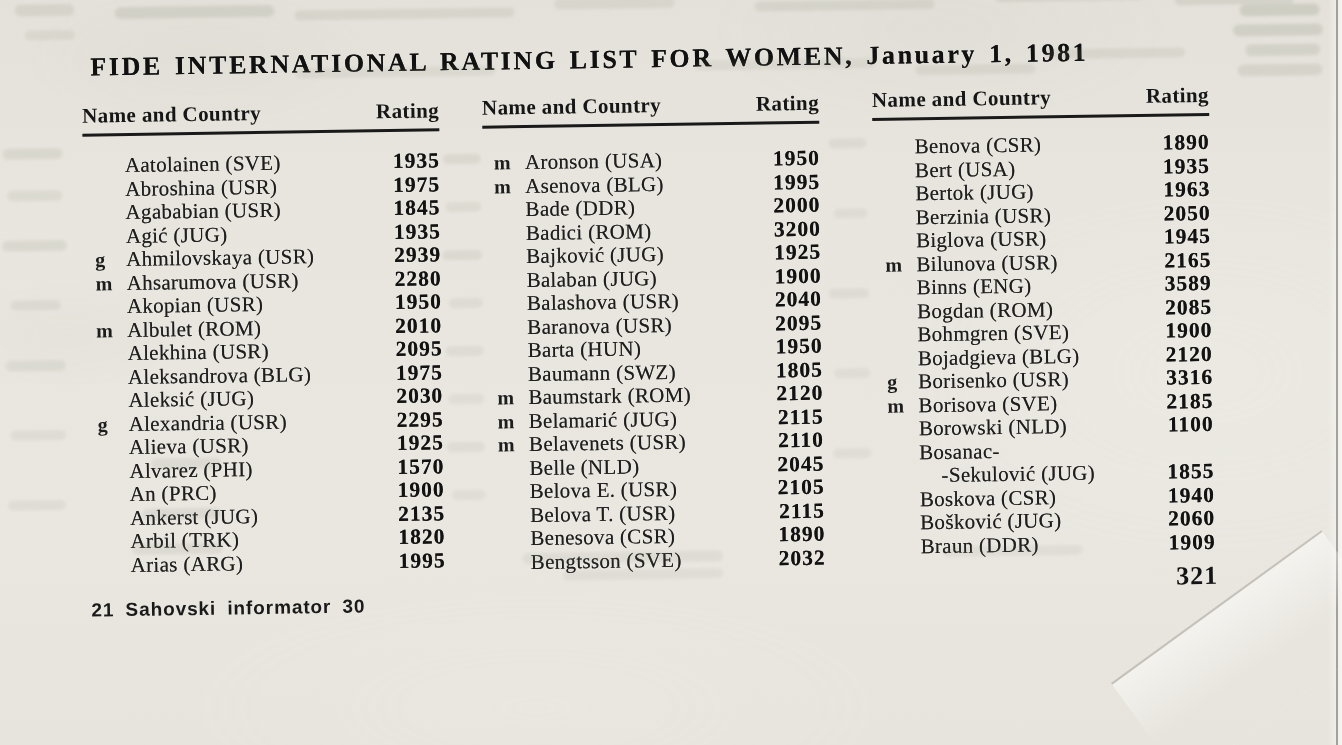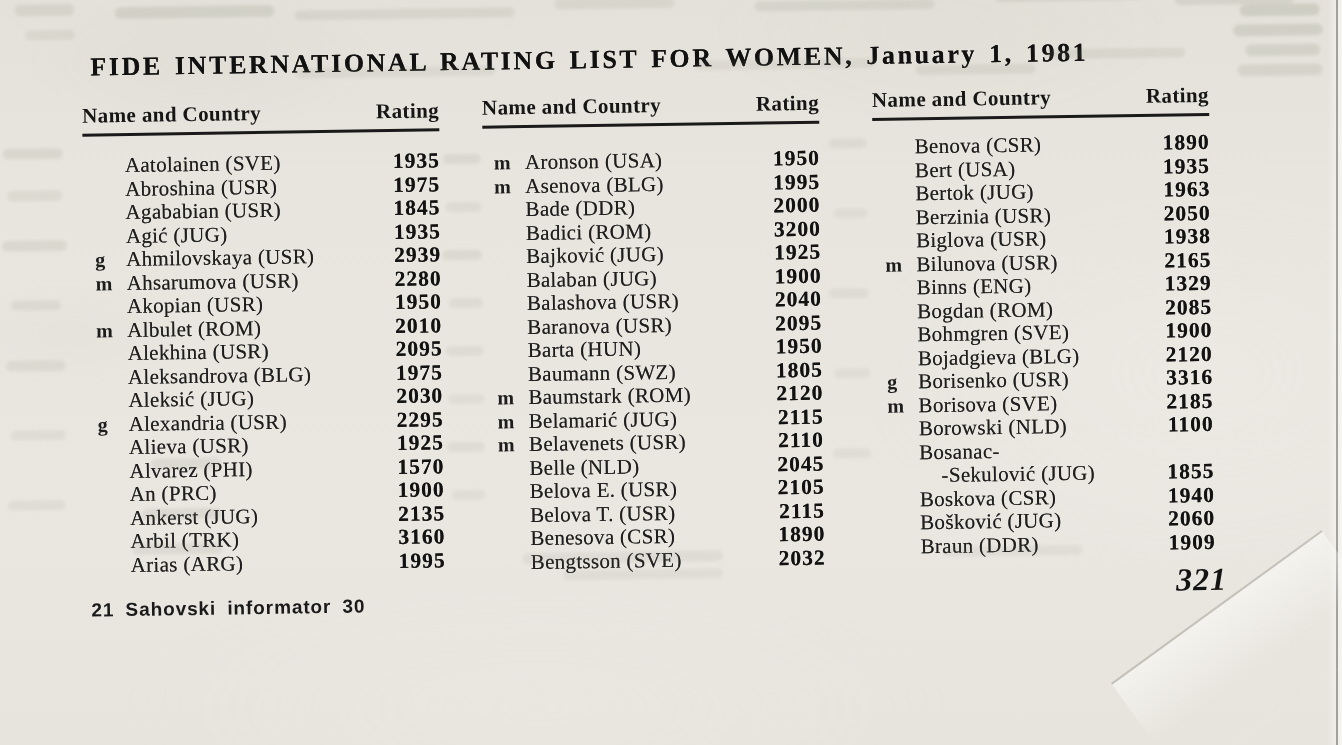--- a/index.html
+++ b/index.html
@@ -55,21 +55,21 @@
     font-size:21.5px;font-weight:700;letter-spacing:1px;color:#121212;
     text-shadow:0 0 .4px rgba(10,10,10,.7);
   }
   .footnote{
     position:absolute;left:88px;top:600px;
     font-family:"Liberation Sans","DejaVu Sans",sans-serif;
     font-size:19px;font-weight:700;letter-spacing:.9px;word-spacing:5px;color:#1a1a1a;
   }
   .pagenum{
     position:absolute;left:1173px;top:578px;
-    font-size:32px;font-weight:700;letter-spacing:1px;color:#141414;font-style:italic;
+    font-size:26px;font-weight:700;letter-spacing:1px;color:#141414;
   }
   
   .smudge{
     position:absolute;border-radius:6px;
     background:rgba(125,132,108,1);
     filter:blur(1.6px);
     pointer-events:none;
   }
   .page-edge-soft{
     position:absolute;top:0;right:0;width:14px;height:100%;
@@ -179,21 +179,21 @@
           <span class="rt">1900</span>
         </div>
         <div class="row">
           <span class="pfx"></span>
           <span class="nm">Ankerst (JUG)</span>
           <span class="rt">2135</span>
         </div>
         <div class="row">
           <span class="pfx"></span>
           <span class="nm">Arbil (TRK)</span>
-          <span class="rt">3160</span>
+          <span class="rt">1820</span>
         </div>
         <div class="row">
           <span class="pfx"></span>
           <span class="nm">Arias (ARG)</span>
           <span class="rt">1995</span>
         </div>
       </div>
   </section>
 
   <section class="col c2" style="left:486px;top:102px;width:337px;">
@@ -317,31 +317,31 @@
           <span class="rt">1963</span>
         </div>
         <div class="row">
           <span class="pfx"></span>
           <span class="nm">Berzinia (USR)</span>
           <span class="rt">2050</span>
         </div>
         <div class="row">
           <span class="pfx"></span>
           <span class="nm">Biglova (USR)</span>
-          <span class="rt">1938</span>
+          <span class="rt">1945</span>
         </div>
         <div class="row">
           <span class="pfx">m</span>
           <span class="nm">Bilunova (USR)</span>
           <span class="rt">2165</span>
         </div>
         <div class="row">
           <span class="pfx"></span>
           <span class="nm">Binns (ENG)</span>
-          <span class="rt">1329</span>
+          <span class="rt">3589</span>
         </div>
         <div class="row">
           <span class="pfx"></span>
           <span class="nm">Bogdan (ROM)</span>
           <span class="rt">2085</span>
         </div>
         <div class="row">
           <span class="pfx"></span>
           <span class="nm">Bohmgren (SVE)</span>
           <span class="rt">1900</span>

